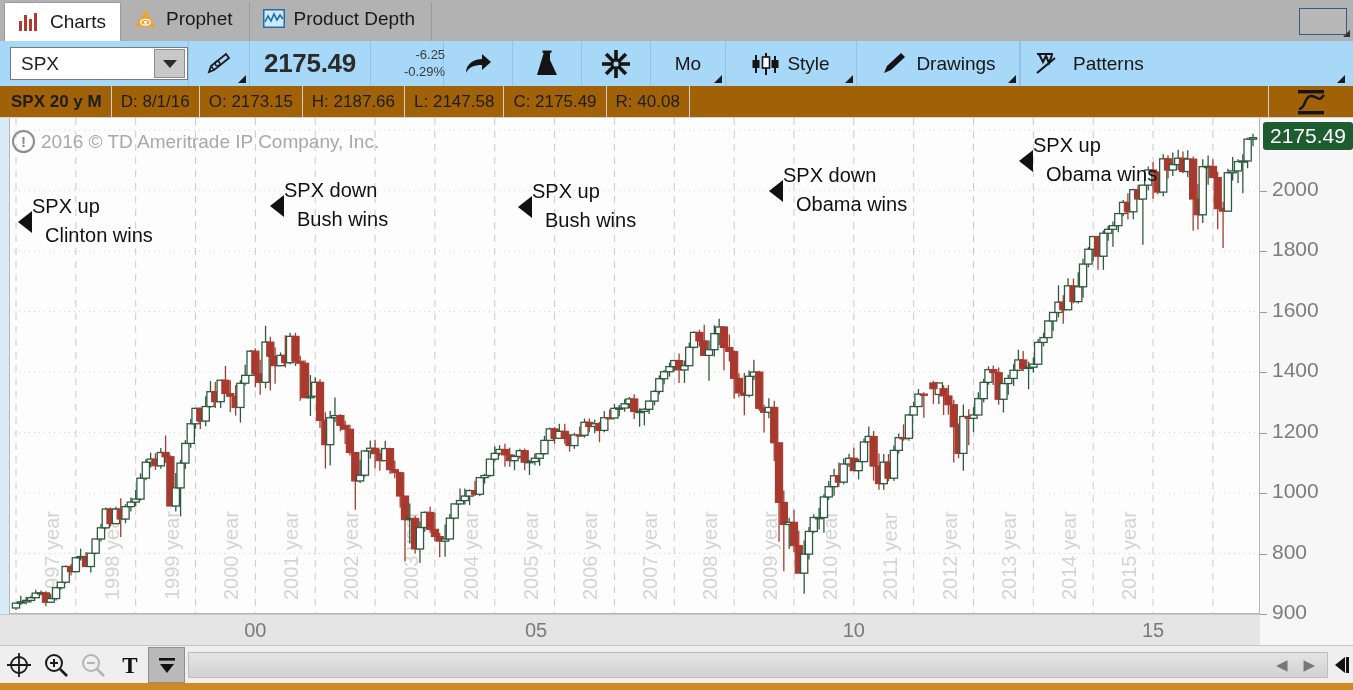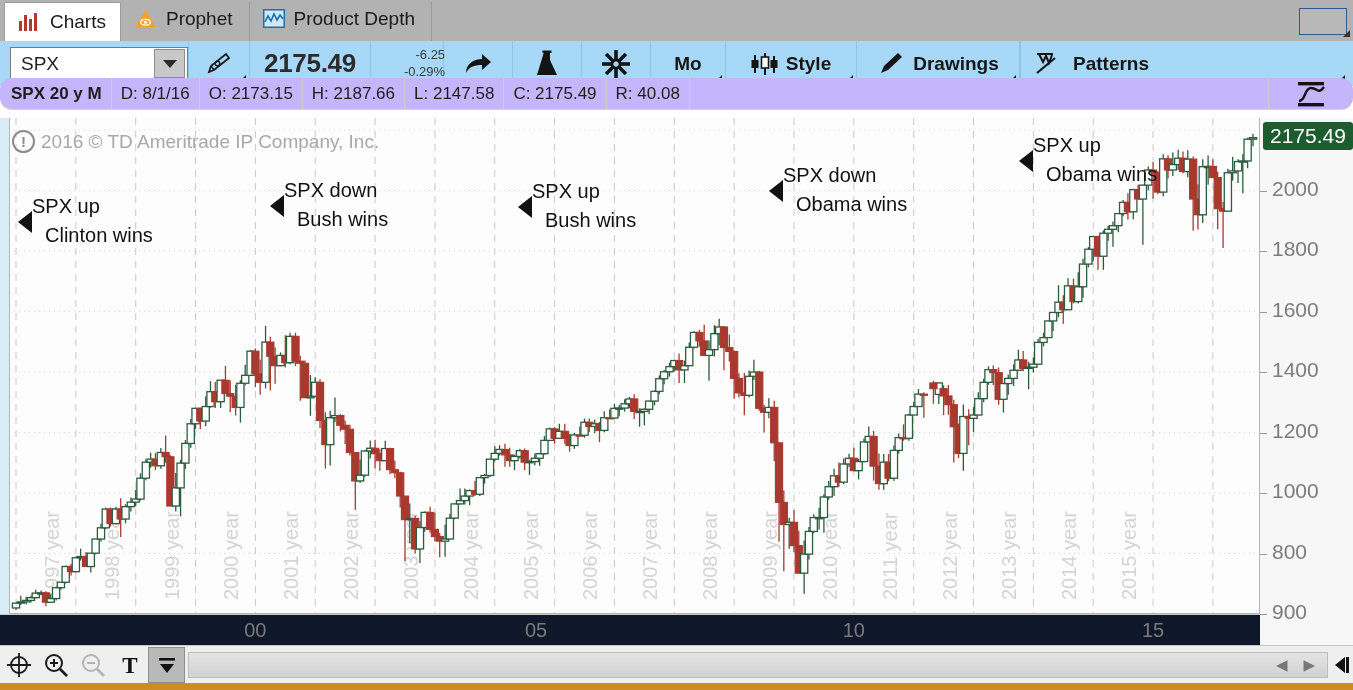--- a/index.html
+++ b/index.html
@@ -58,28 +58,28 @@
   }
   .caret-dn { width:0;height:0;border-left:7px solid transparent;border-right:7px solid transparent;border-top:8px solid #2b2b2b; }
 
   .tb-sep { width:1px; height:45px; background:#8fc4e4; }
   .tb-cell { height:45px; display:flex; align-items:center; justify-content:center;
              position:relative; padding:0 11px; }
   .tb-cell .mini-tri { position:absolute; right:3px; bottom:3px; width:0;height:0;
     border-left:8px solid transparent; border-bottom:8px solid #1c1c1c; }
   .last-price { font-size:26px; font-weight:bold; color:#2b2b2b; letter-spacing:-0.3px; }
   .chg { display:flex; flex-direction:column; align-items:flex-end; font-size:13px; color:#3a3a3a; line-height:1.25;margin-left:35px; }
-  .tb-label { font-size:19px; color:#161616;font-weight:bold; }
+  .tb-label { font-size:19px; color:#161616; }
   .tb-ico { margin-right:8px; display:flex; align-items:center; }
 
   
   .infobar {
-    position:absolute; left:0; top:78px; width:1353px; height:32px;
-    background:#c4b5fd; border-bottom:1px solid #d4d4d4;
-    display:flex; align-items:center; font-size:17px; color:#1d1d1d;border-radius:12px;
+    position:absolute; left:0; top:86px; width:1353px; height:32px;
+    background:#a16207; border-bottom:1px solid #d4d4d4;
+    display:flex; align-items:center; font-size:17px; color:#1d1d1d;
   }
   .info-item { padding:0 9px; height:32px; display:flex; align-items:center;
                border-right:1px solid #cfcfcf; white-space:nowrap; }
   .info-item.first { font-weight:bold; padding-left:11px; }
   .info-flex { flex:1; height:32px; border-right:1px solid #cfcfcf; }
   .info-right { width:84px; height:32px; display:flex; align-items:center; justify-content:center; }
 
   
   .chartzone {
     position:absolute; left:0; top:118px; width:1353px; height:527px; background:#fdfdfd;
@@ -89,21 +89,21 @@
           border-right:1px solid #b5b5b5; }
   .plot svg { display:block; }
   .priceaxis { position:absolute; left:1260px; top:0; width:93px; height:527px; background:#f7f7f7; }
   .ptick { position:absolute; left:12px; font-size:21px; color:#7c7c7c; }
   .ptick-mark { position:absolute; left:0; width:7px; height:1px; background:#9a9a9a; }
   .lastbadge {
     position:absolute; left:3px; background:#1d5c2e; color:#fff;
     font-size:21px; padding:2px 7px; border-radius:3px; white-space:nowrap;
   }
   .timeaxis { position:absolute; left:0; top:496px; width:1260px; height:31px;
-              background:#0f172a; border-top:1px solid #c9c9c9; }
+              background:#e5e5e5; border-top:1px solid #c9c9c9; }
   .ttick { position:absolute; top:4px; font-size:20px; color:#7a7a7a; transform:translateX(-50%); }
 
   
   .copyright { position:absolute; left:12px; top:12px; display:flex; align-items:center; gap:6px;
                font-size:19px; color:#a8a8a8; }
   .warn-circle { width:23px; height:23px; border:2px solid #8c8c8c; border-radius:50%;
                  display:flex; align-items:center; justify-content:center;
                  font-size:15px; color:#8c8c8c; font-weight:bold; }
 
   

